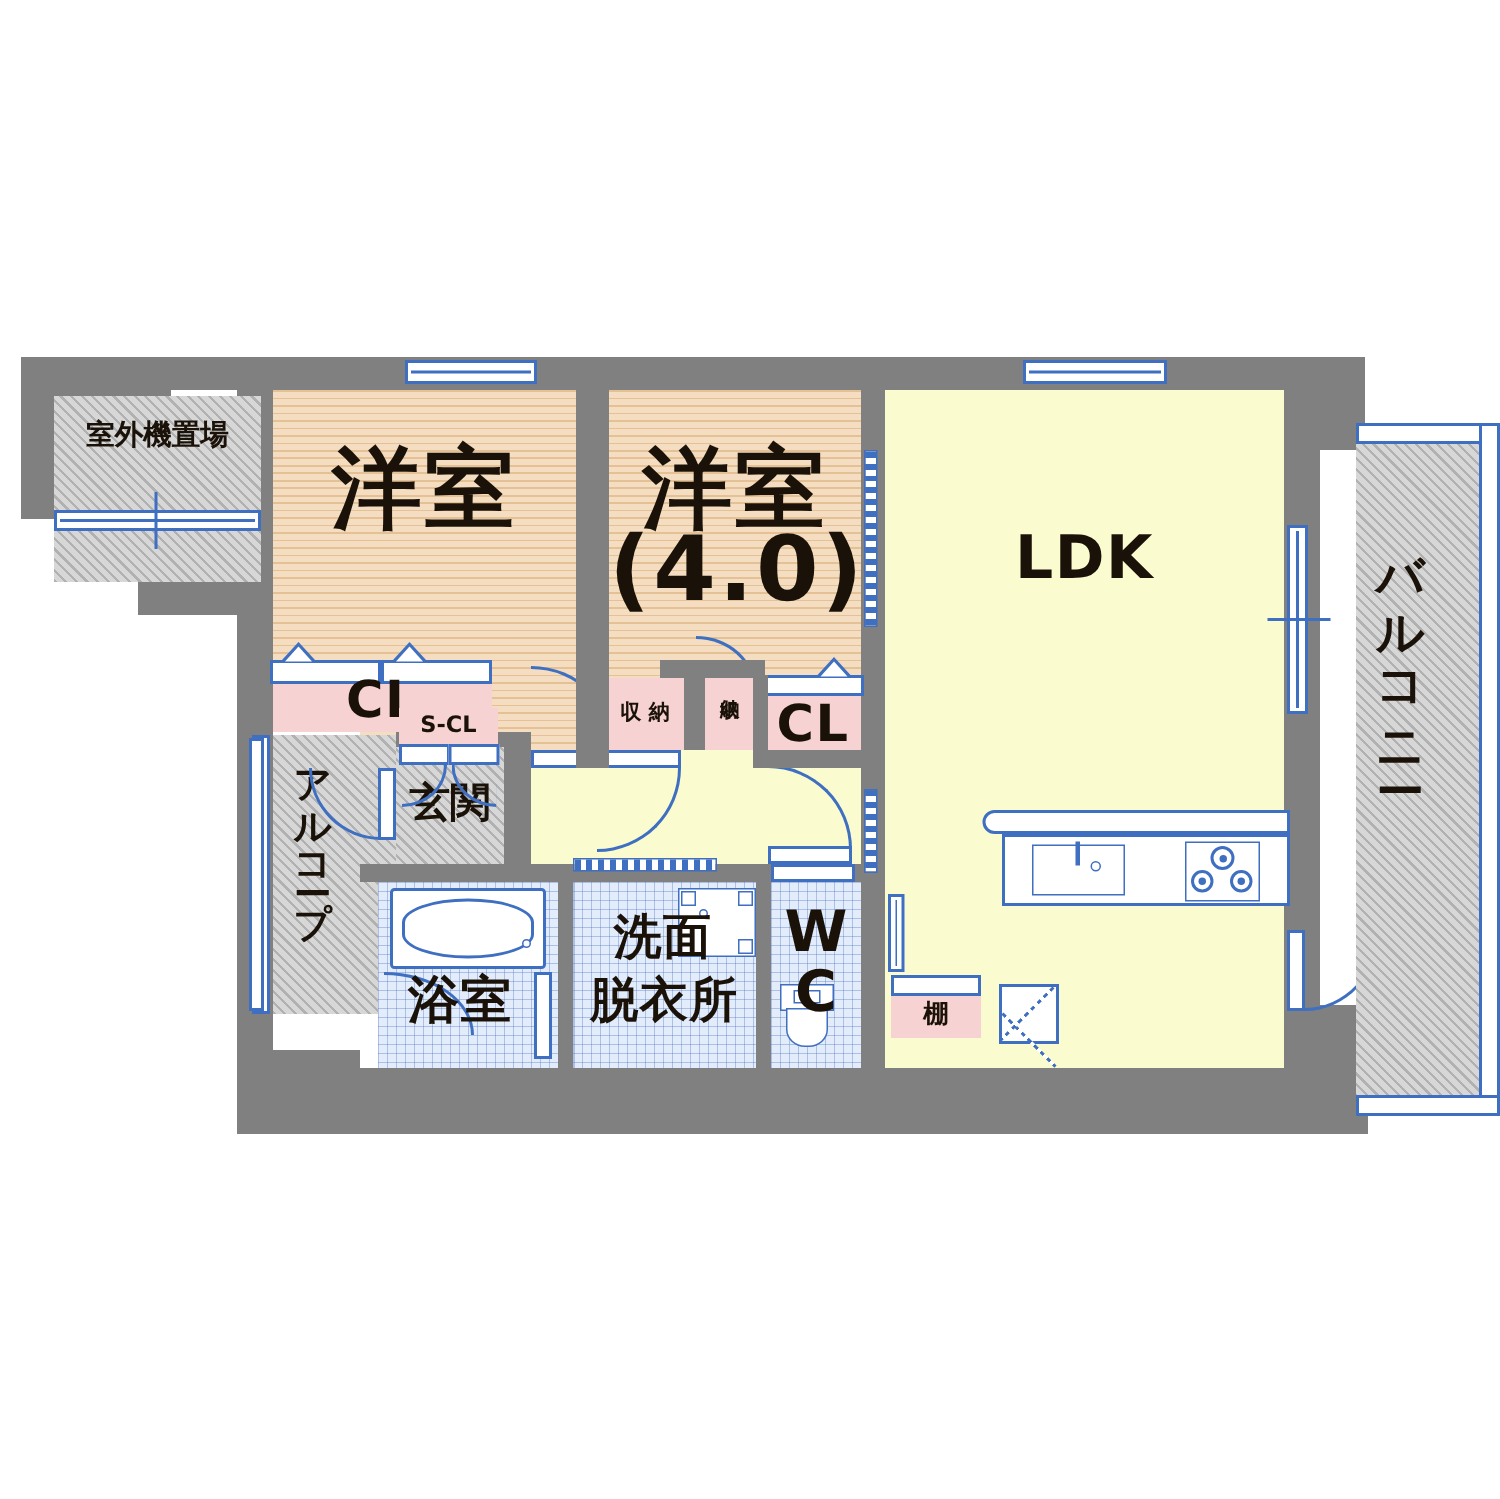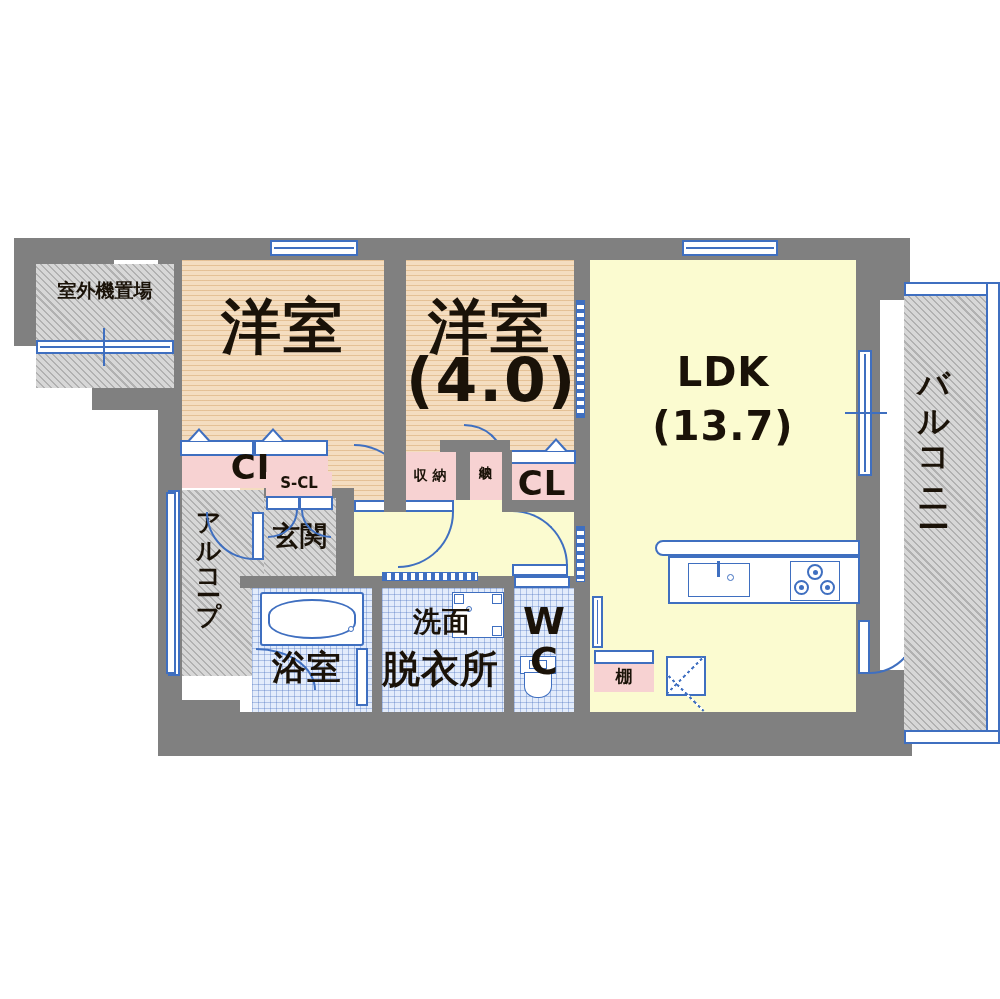--- a/index.html
+++ b/index.html
@@ -124,21 +124,20 @@
   <div class="lbl t-room" style="left:406px;top:296px;width:168px;text-align:center;">洋室</div>
   <div class="lbl t-room" style="left:406px;top:350px;width:168px;text-align:center;">(4.0)</div>
 
   <div class="abs wall" style="left:384px;top:260px;width:22px;height:252px;"></div>
 
   <div class="abs wall" style="left:574px;top:260px;width:16px;height:262px;"></div>
   <div class="abs dotted-v bl1" style="left:576px;top:300px;width:9px;height:118px;"></div>
 
   <div class="abs ldk" style="left:590px;top:260px;width:266px;height:452px;"></div>
   <div class="lbl t-ldk" style="left:590px;top:352px;width:266px;text-align:center;">LDK</div>
-  <div class="lbl t-ldk" style="left:590px;top:406px;width:266px;text-align:center;">(13.7)</div>
 
   <div class="abs win" style="left:682px;top:240px;width:96px;height:16px;">
       <div class="inner"></div>
     </div>
 
   <div class="abs winv bl" style="left:858px;top:350px;width:14px;height:126px;background:#ffffff;">
       <div class="innerv"></div>
     </div>
   <div class="abs" style="left:845px;top:412px;width:42px;height:2px;background:#3f6fc0;"></div>
 
@@ -236,22 +235,22 @@
   <div class="lbl t-cl" style="left:252px;top:650px;width:110px;text-align:center;font-size:34px;">浴室</div>
 
   <div class="abs wall" style="left:372px;top:588px;width:10px;height:124px;"></div>
   <div class="abs tile" style="left:382px;top:588px;width:122px;height:124px;"></div>
   <div class="abs dotted-h bl1" style="left:382px;top:572px;width:96px;height:9px;"></div>
   <div class="abs bl1" style="left:452px;top:592px;width:52px;height:46px;background:#ffffff;"></div>
   <div class="abs" style="left:466px;top:606px;width:6px;height:6px;border-radius:50%;border:1.5px solid #3f6fc0;background:#fff;"></div>
   <div class="abs bl1" style="left:454px;top:594px;width:10px;height:10px;background:#fff;"></div>
   <div class="abs bl1" style="left:492px;top:594px;width:10px;height:10px;background:#fff;"></div>
   <div class="abs bl1" style="left:492px;top:626px;width:10px;height:10px;background:#fff;"></div>
-  <div class="lbl t-cl" style="left:386px;top:608px;width:112px;text-align:center;font-size:28px;">洗面</div>
-  <div class="lbl t-cl" style="left:382px;top:650px;width:122px;text-align:left;font-size:38px;">脱衣所</div>
+  <div class="lbl t-cl" style="left:386px;top:608px;width:112px;text-align:center;font-size:32px;">洗面</div>
+  <div class="lbl t-cl" style="left:382px;top:650px;width:122px;text-align:center;font-size:32px;">脱衣所</div>
 
   <div class="abs wall" style="left:504px;top:588px;width:10px;height:124px;"></div>
   <div class="abs tile" style="left:514px;top:588px;width:60px;height:124px;"></div>
   <div class="abs blbox" style="left:514px;top:576px;width:56px;height:12px;"></div>
   <div class="abs bl1" style="left:520px;top:656px;width:36px;height:18px;background:#fff;"></div>
   <div class="abs bl1" style="left:524px;top:672px;width:28px;height:26px;background:#fff;border-radius:0 0 45% 45%;"></div>
   <div class="abs bl1" style="left:529px;top:660px;width:18px;height:9px;background:#fff;"></div>
   <div class="lbl t-wc" style="left:514px;top:602px;width:60px;text-align:center;font-size:38px;">W</div>
   <div class="lbl t-wc" style="left:514px;top:642px;width:60px;text-align:center;font-size:38px;">C</div>
 

